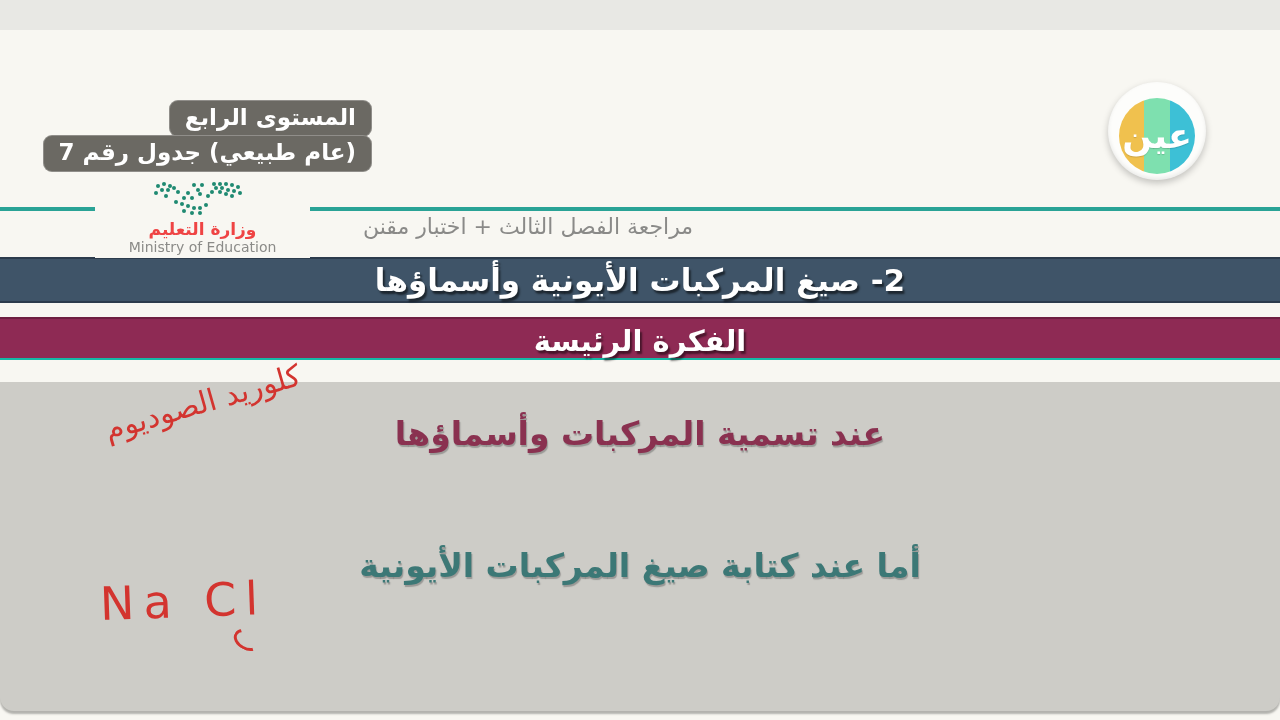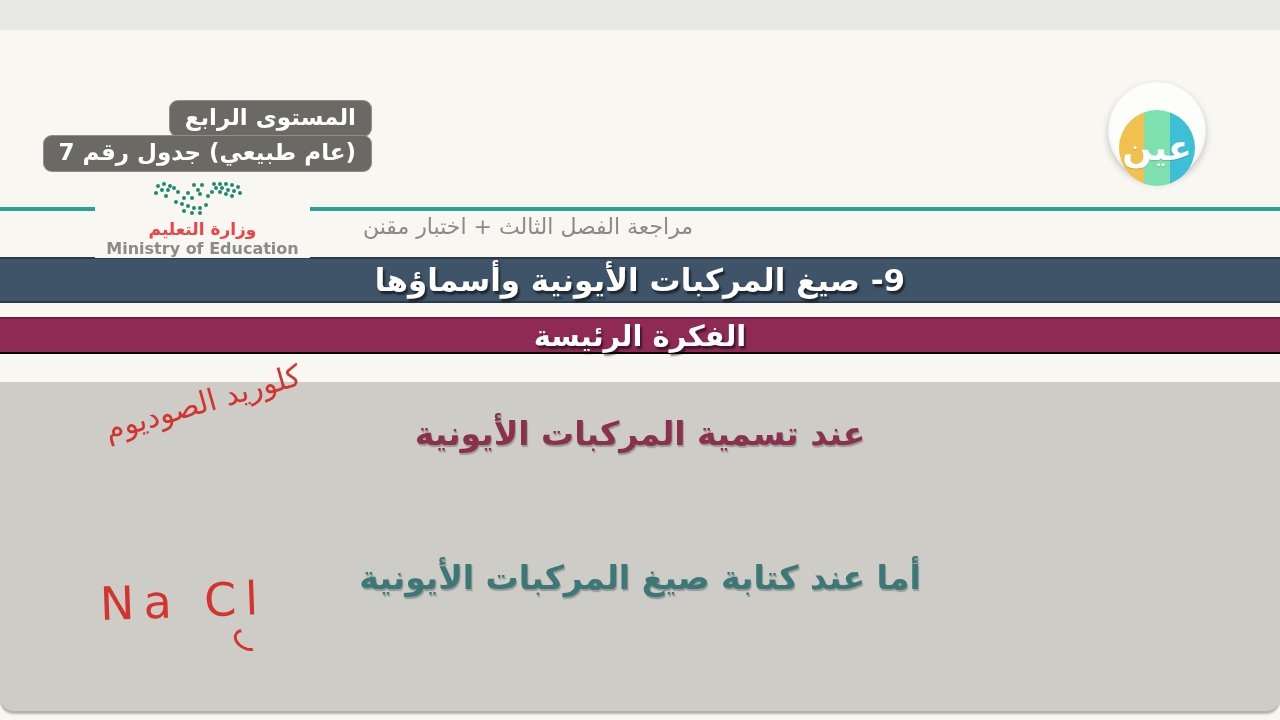--- a/index.html
+++ b/index.html
@@ -16,72 +16,73 @@
     white-space:nowrap;box-shadow:inset 0 0 0 1px rgba(255,255,255,.25);
   }
   .badge-level{top:70px;right:908px;}
   .badge-table{top:105px;right:908px;}
   
   .ain-logo{
     position:absolute;top:52px;right:74px;width:98px;height:98px;border-radius:50%;
     background:#fdfdfb;box-shadow:0 3px 7px rgba(0,0,0,.22), inset 0 -2px 4px rgba(0,0,0,.08);
   }
   .ain-inner{
-    position:absolute;top:28px;left:11px;width:76px;height:76px;border-radius:50%;
+    position:absolute;top:16px;left:11px;width:76px;height:76px;border-radius:50%;
     overflow:hidden;display:flex;direction:ltr;
   }
   .stripe{flex:1;height:100%;}
   .s1{background:#f0c14e;}
   .s2{background:#7ee0af;}
   .s3{background:#3dc0d6;}
   .ain-word{
     position:absolute;inset:0;display:flex;align-items:center;justify-content:center;
     color:#fff;font-size:35px;font-weight:bold;text-shadow:0 1px 1px rgba(0,0,0,.15);
   }
   
   .teal-line{position:absolute;top:177px;left:0;width:1280px;height:4px;background:#2aa396;}
   
   .ministry{
     position:absolute;top:148px;left:95px;width:215px;height:80px;background:#f8f7f2;
     text-align:center;z-index:2;
   }
   .emblem{display:block;margin:2px auto 0;}
   .ministry-ar{color:#ef4444;font-size:17px;font-weight:bold;line-height:1.1;}
-  .ministry-en{color:#8b8b88;font-size:16px;line-height:1.2;font-weight:bold;}
+  .ministry-en{color:#8b8b88;font-size:14px;line-height:1.2;}
   
   .header-note{
     position:absolute;top:184px;left:0;width:1056px;text-align:center;
     color:#8a8a88;font-size:22px;
   }
   
   .bar{
     position:absolute;left:0;width:1280px;display:flex;align-items:center;justify-content:center;
     color:#fff;font-weight:bold;box-sizing:border-box;
   }
   .slate-bar{
     top:227px;height:46px;background:#3f5468;font-size:31px;
     border-top:2px solid #2c3b4c;border-bottom:2px solid #2c3b4c;
     text-shadow:2px 3px 2px rgba(0,0,0,.55);
   }
   .maroon-bar{
-    top:287px;height:37px;background:#8e2a54;font-size:29px;
-    border-top:2px solid #6e1f41;border-bottom:2px solid #000000;
+    top:287px;height:43px;background:#8e2a54;font-size:29px;
+    border-top:2px solid #6e1f41;border-bottom:2px solid #14b8a6;
     text-shadow:2px 3px 2px rgba(0,0,0,.5);
+    align-items:flex-end;
   }
   
   .panel{
     position:absolute;top:352px;left:0;width:1280px;height:329px;background:#cdccc7;
     border-radius:0 0 14px 14px;box-shadow:0 3px 2px rgba(110,110,105,.5);
   }
   .center-h{
     position:absolute;left:0;width:1280px;text-align:center;font-weight:bold;
     font-size:33px;text-shadow:1px 2px 1px rgba(90,90,90,.45);white-space:nowrap;
   }
   .maroon-h{top:32px;color:#8a3150;}
-  .teal-h{top:176px;color:#3c7876;}
+  .teal-h{top:164px;color:#3c7876;}
   .body-line{
     position:absolute;white-space:nowrap;font-weight:bold;font-size:30px;color:#29406d;
     text-shadow:1px 2px 1px rgba(95,95,95,.4);
   }
   .line1{top:104px;right:25px;}
   .line2{top:255px;right:185px;}
   
   .hw{position:absolute;color:#d3342f;white-space:nowrap;}
   .hw-name{top:30px;left:110px;font-size:30px;transform:rotate(-16deg);transform-origin:left bottom;}
   .hw-formula{top:192px;left:100px;font-size:46px;letter-spacing:9px;transform:rotate(-2deg);}
@@ -158,30 +159,30 @@
           <circle cx="72" cy="33" r="2"></circle>
       </g>
     </svg>
     <div class="ministry-ar">وزارة التعليم</div>
     <div class="ministry-en">Ministry of Education</div>
   </div>
 
   <div class="header-note">مراجعة الفصل الثالث + اختبار مقنن</div>
 
   <div class="bar slate-bar">
-    <span>9- صيغ المركبات الأيونية وأسماؤها</span>
+    <span>2- صيغ المركبات الأيونية وأسماؤها</span>
   </div>
 
   <div class="bar maroon-bar">
     <span>الفكرة الرئيسة</span>
   </div>
 
   <div class="panel">
     <div class="hw hw-name">كلوريد الصوديوم</div>
-    <div class="center-h maroon-h">عند تسمية المركبات الأيونية</div>
+    <div class="center-h maroon-h">عند تسمية المركبات وأسماؤها</div>
     <div class="center-h teal-h">أما عند كتابة صيغ المركبات الأيونية</div>
     <div class="hw hw-formula">Na Cl</div>
     <div class="pen-mark"></div>
   </div>
 
   <div class="page-number">١١</div>
   <div class="bottom-rule"></div>
 
 </div>
 

